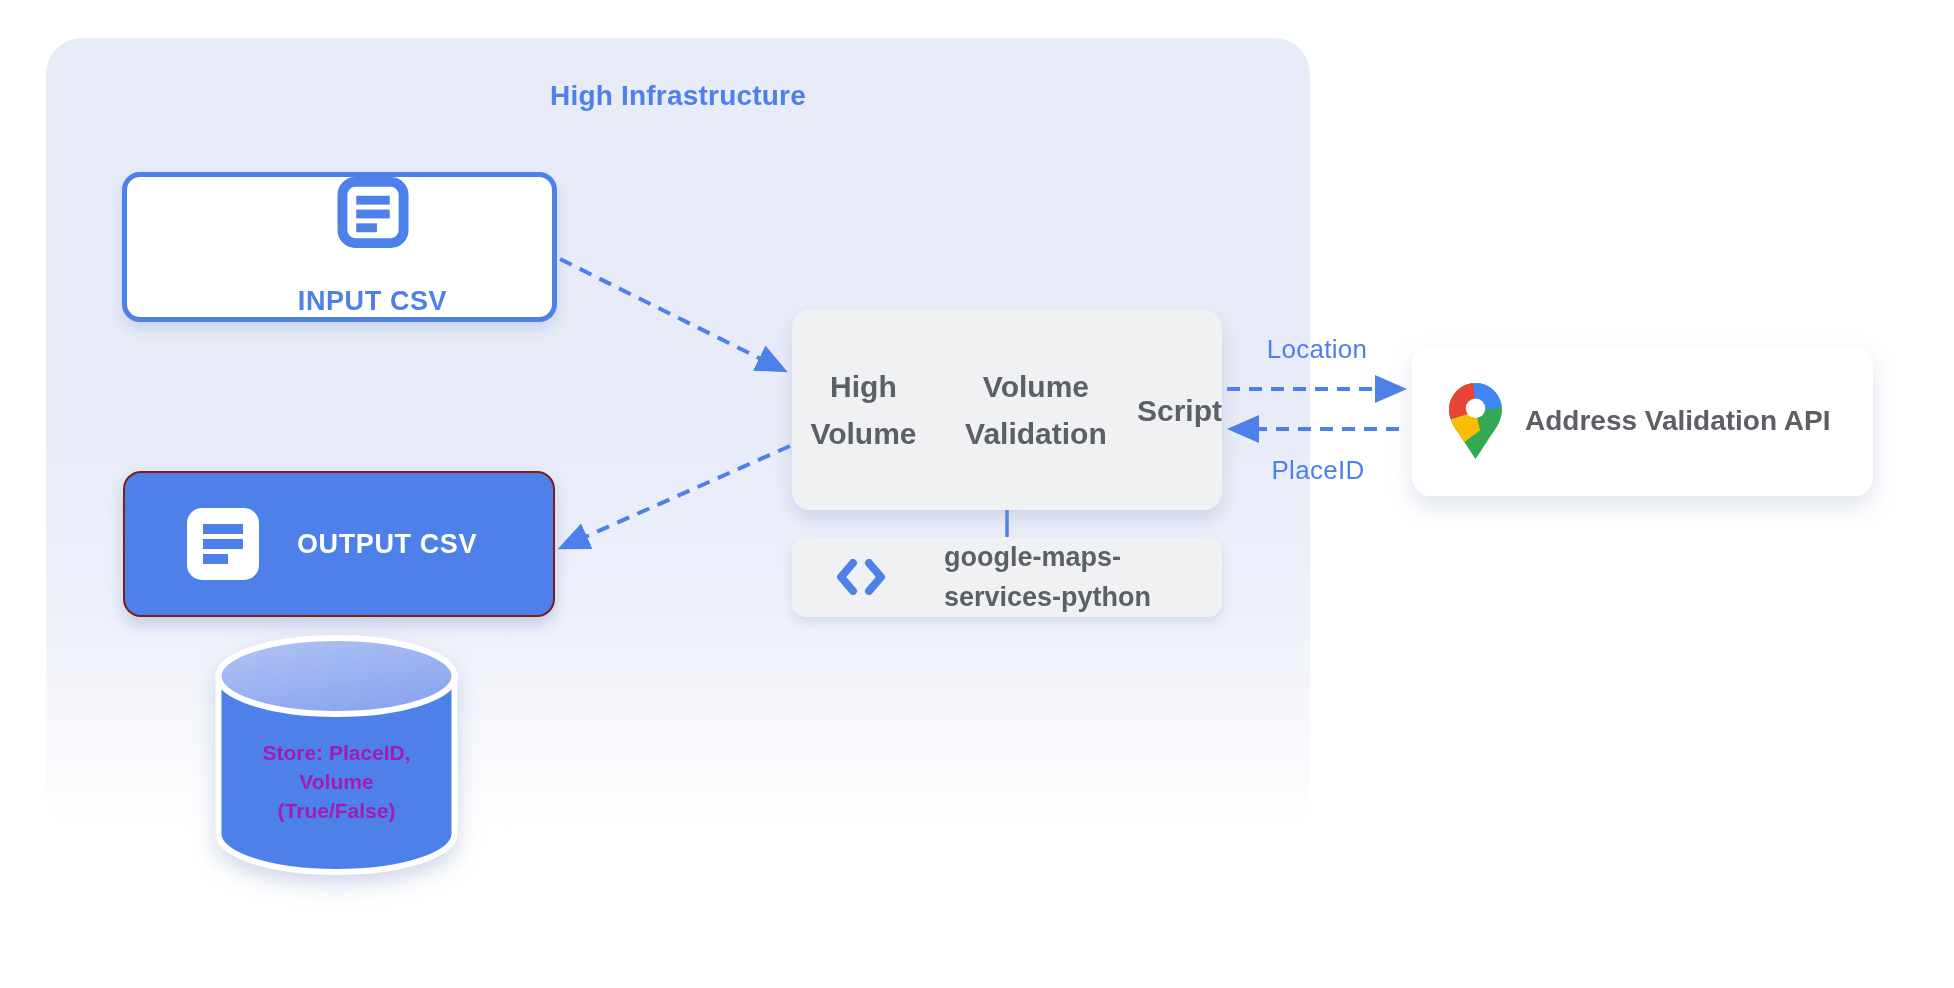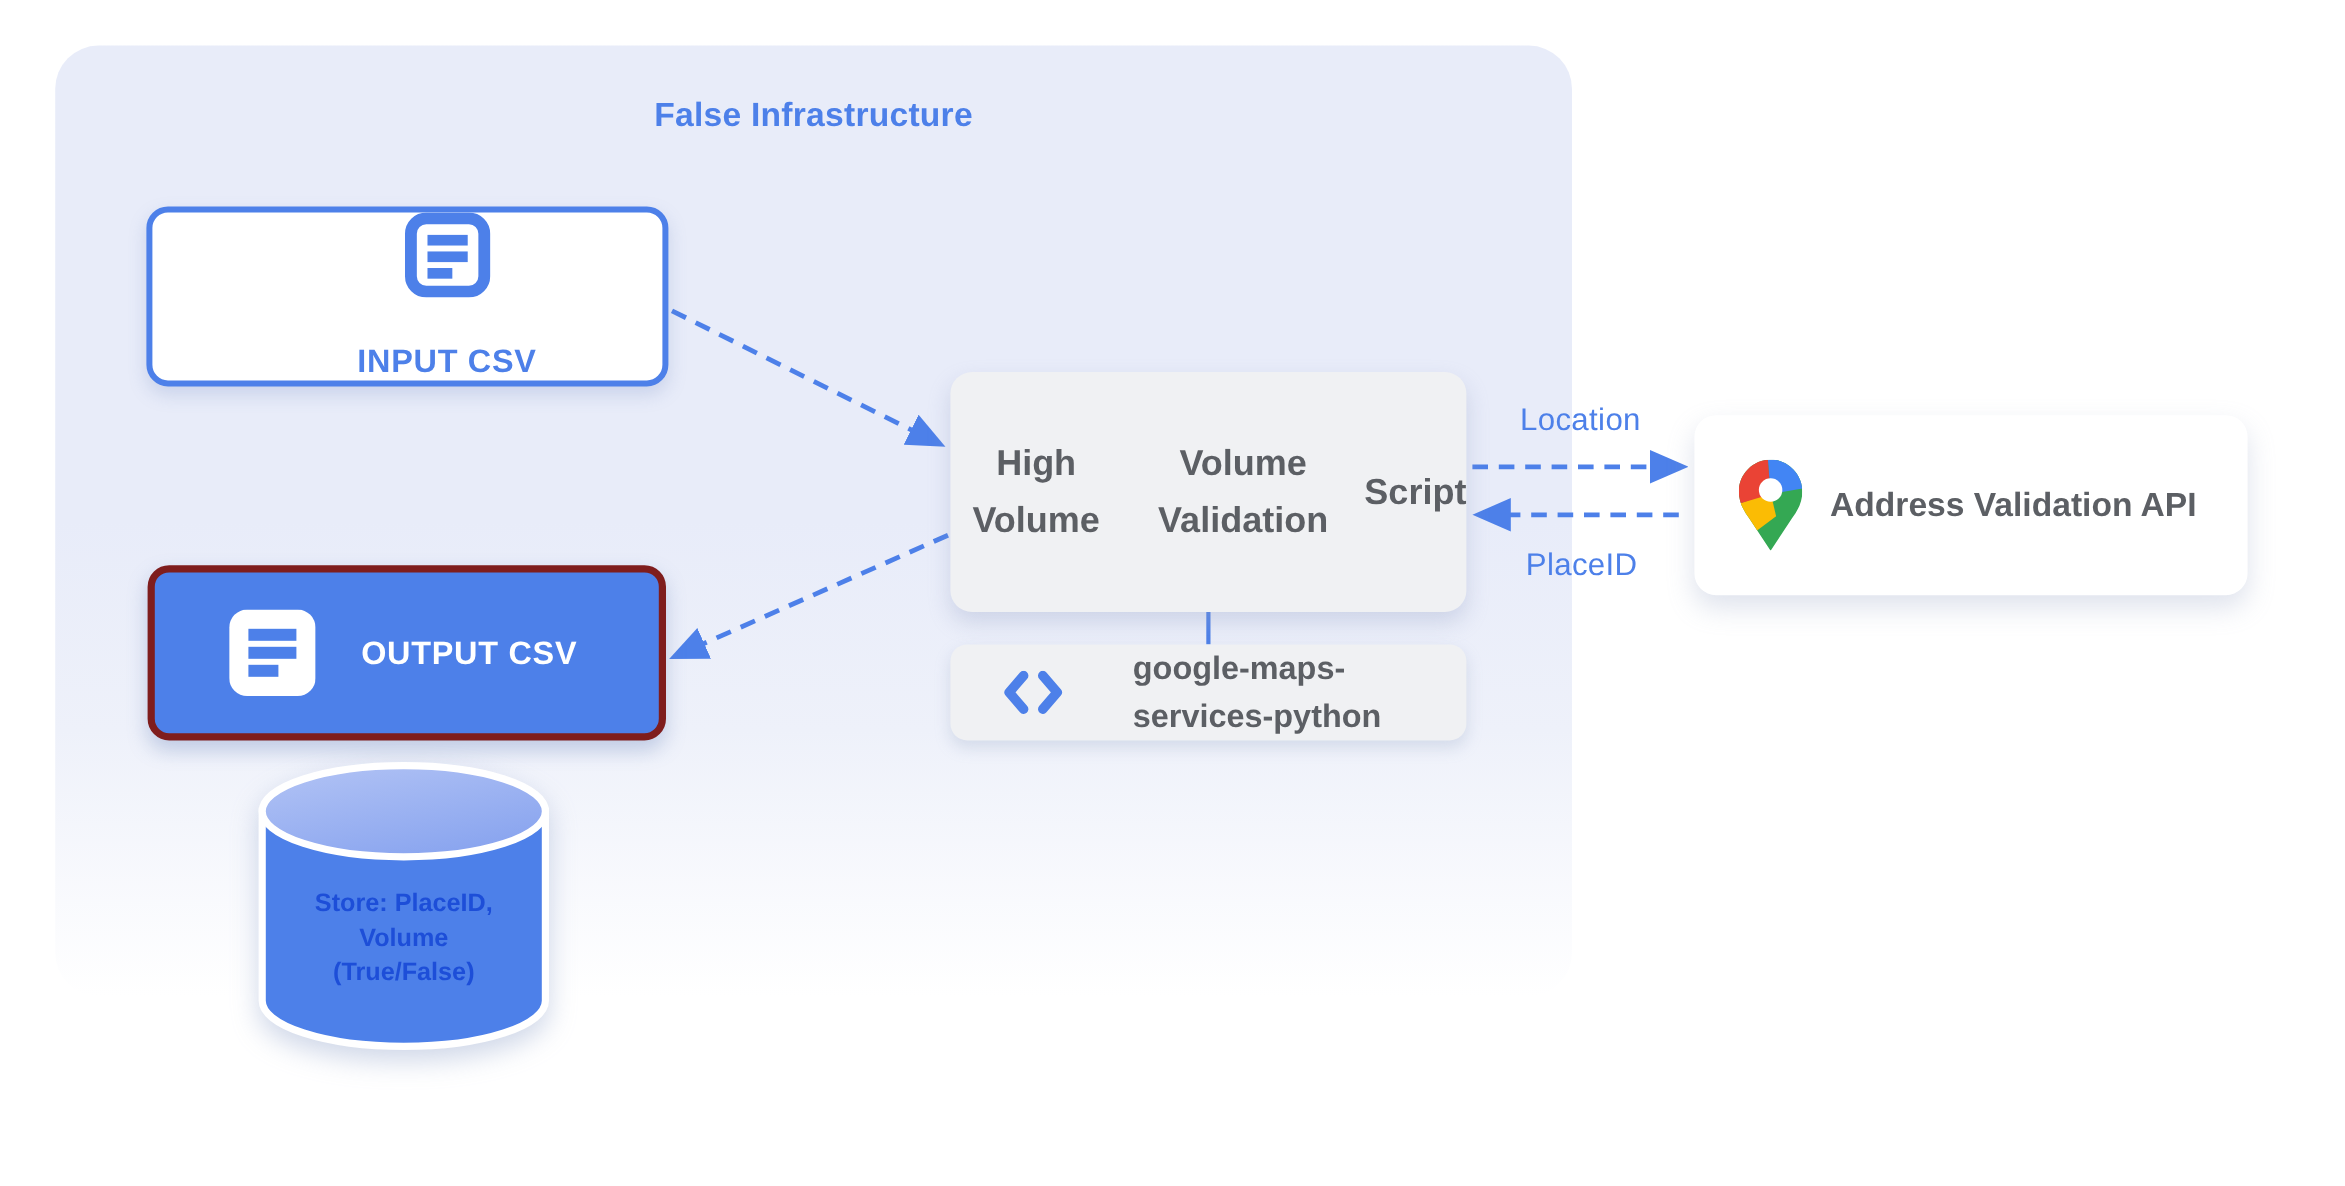--- a/index.html
+++ b/index.html
@@ -36,21 +36,21 @@
   .csv-box{border-radius:18px;}
   .input-box{
     left:122px;top:172px;width:435px;height:150px;
     background:#ffffff;border:5px solid var(--accent-blue,#4d80e9);
     box-shadow:0 7px 14px rgba(115,140,195,.25);
     padding-left:66px;gap:38px;flex-direction:column;
   }
   .input-box .csv-label{color:var(--accent-blue,#4d80e9);}
   .output-box{
     left:123px;top:471px;width:432px;height:146px;
-    background:var(--accent-blue,#4d80e9);border:6px solid #7f1d1d;
+    background:var(--accent-blue,#4d80e9);border:2px solid #7f1d1d;
     box-shadow:0 8px 16px rgba(110,135,190,.35);
     padding-left:62px;gap:38px;
   }
   .output-box .csv-label{color:#ffffff;}
   .csv-label{font-size:27px;font-weight:bold;letter-spacing:.6px;white-space:nowrap;}
 
   
   .script-box{
     left:792px;top:310px;width:430px;height:200px;
     background:var(--node-gray-bg,#f0f1f3);border-radius:18px;
@@ -75,21 +75,21 @@
     padding-left:36px;gap:22px;
   }
   .api-label{font-size:28px;font-weight:bold;color:var(--dark-text,#5c5f64);white-space:nowrap;}
 
   
   .cylinder-svg{position:absolute;left:213px;top:633px;filter:drop-shadow(0 9px 11px rgba(130,150,195,.38));}
   .cyl-body{fill:var(--accent-blue,#4d80e9);stroke:#ffffff;stroke-width:6;}
   .cyl-top{stroke:#ffffff;stroke-width:6;}
   .cyl-text{
     position:absolute;left:218px;top:738px;width:237px;
-    text-align:center;color:#1d4ed8;font-size:21px;font-weight:bold;line-height:29px;
+    text-align:center;color:#a21caf;font-size:21px;font-weight:bold;line-height:29px;
   }
 
   
   .doc-outline{fill:#ffffff;stroke:var(--accent-blue,#4d80e9);stroke-width:10;}
   .doc-bar{fill:var(--accent-blue,#4d80e9);}
   .doc-plate{fill:#ffffff;}
   .code-icon path{stroke:var(--accent-blue,#4d80e9);stroke-width:8;fill:none;stroke-linecap:round;stroke-linejoin:round;}
   .pin-red{fill:var(--pin-red,#EA4335);} .pin-blue{fill:var(--pin-blue,#4285F4);}
   .pin-yellow{fill:var(--pin-yellow,#FBBC04);} .pin-green{fill:var(--pin-green,#34A853);}
 
@@ -104,21 +104,21 @@
   }
   .label-location{left:1217px;top:334px;}
   .label-placeid{left:1218px;top:455px;}
 </style>
 </head>
 <body>
 
 <div class="stage">
 
   <div class="infra">
-    <div class="infra-title">False Infrastructure</div>
+    <div class="infra-title">High Infrastructure</div>
   </div>
 
   <svg class="arrows" viewBox="0 0 1954 988">
     <defs>
       <marker id="ah" markerWidth="8" markerHeight="7" refX="0.5" refY="3.5" orient="auto">
         <path d="M0,0 L8,3.5 L0,7 Z"></path>
       </marker>
     </defs>
     <line class="arrow-line" x1="560" y1="259" x2="761" y2="359" marker-end="url(#ah)"></line>
     <line class="arrow-line" x1="790" y1="446" x2="585" y2="537" marker-end="url(#ah)"></line>

